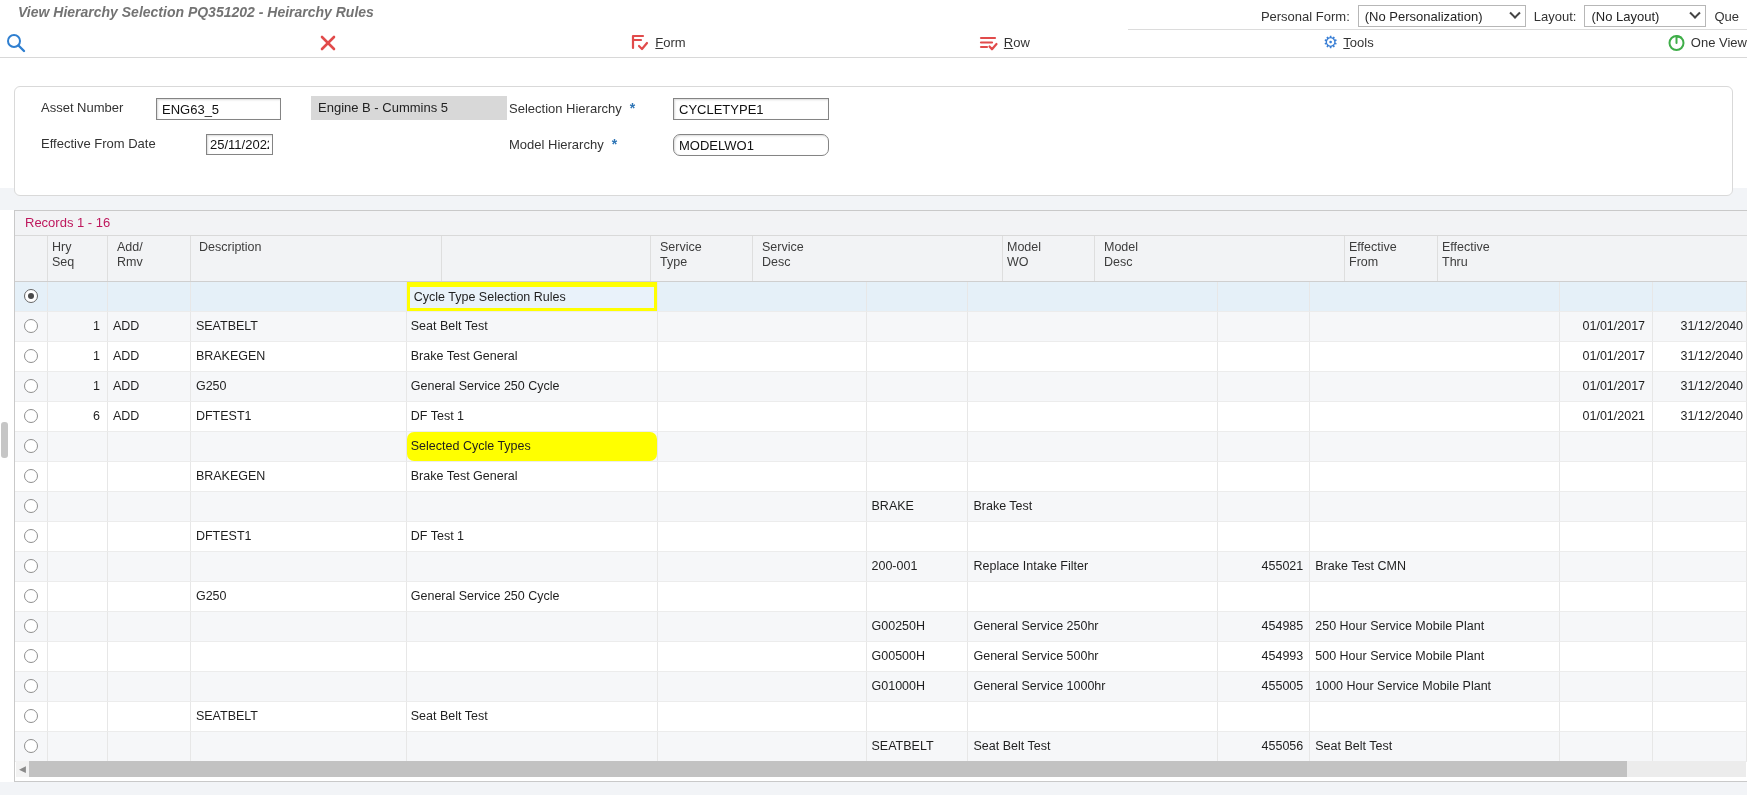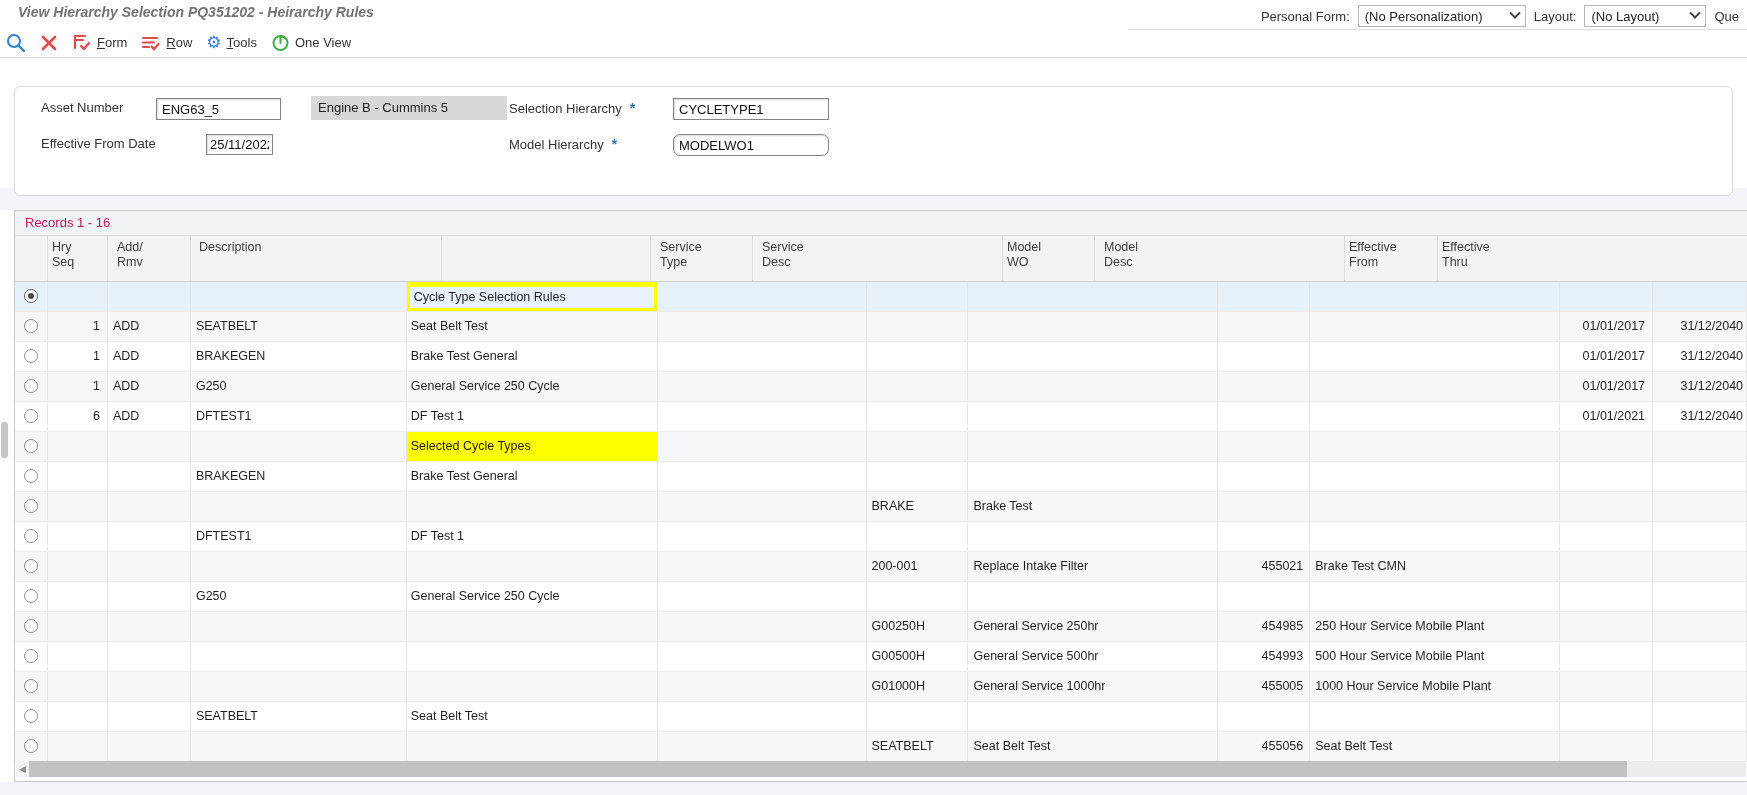--- a/index.html
+++ b/index.html
@@ -12,21 +12,21 @@
   .hr-right-line { position:absolute; left:1128px; top:29px; width:619px; height:1px; background:#dcdcdc; }
   .top-right { position:absolute; right:8px; top:5px; display:flex; align-items:center; gap:8px; font-size:13px; color:#333; }
   .fake-select { display:flex; align-items:center; justify-content:space-between; gap:6px;
     border:1px solid #b7b7b7; background:#fff; height:22px; padding:0 6px; font-size:13px; color:#222; cursor:default; }
   .fs-pf { width:168px; } .fs-ly { width:122px; }
   .chev { width:8px; height:8px; border-right:2px solid #444; border-bottom:2px solid #444;
     transform:rotate(45deg) translate(-2px,-2px); flex:0 0 auto; }
   .que { font-size:13px; color:#333; white-space:nowrap; }
 
   
-  .toolbar { position:absolute; left:0; top:28px; width:1747px; height:29px; display:flex; align-items:center; }
+  .toolbar { position:absolute; left:0; top:28px; width:1747px; height:29px; display:flex; align-items:center;justify-content:space-between; }
   .toolbar-sep { position:absolute; left:0; top:57px; width:1747px; height:1px; background:#d8d8d8; }
   .tb-btn { display:flex; align-items:center; gap:5px; margin-left:14px; cursor:pointer; }
   .tb-label { font-size:13px; color:#333; display:inline-block; }
   .tb-label.fl::first-letter { text-decoration:underline; }
   .gear { color:#3a7fd5; font-size:17px; line-height:1; }
 
   
   .band { position:absolute; left:0; width:1747px; background:#f2f4f7; }
   .band.mid { top:188px; height:22px; }
   .band.bottom { top:782px; height:13px; }
@@ -65,21 +65,21 @@
   .c-desc > span { padding-left:4px; }
   .c-stype > span { padding-left:5px; }
   .c-sdesc > span { padding-left:5px; }
   .c-mwo > span { text-align:right; padding-right:6px; }
   .c-mdesc > span { padding-left:5px; }
   .c-efrom > span { text-align:right; padding-right:7px; }
   .c-ethru > span { text-align:right; padding-right:3px; }
   .c-desc { padding:0; }
   .desc-box { background:#e9f2fa; border:solid #ffff00; border-width:5px 3px 4px 3px;
     height:30px; line-height:20px !important; padding-left:3px; }
-  .desc-solid { background:#ffff00; height:29px; line-height:29px !important; padding-left:3px; }
+  .desc-solid { background:#ffff00; height:29px; line-height:29px !important; padding-left:3px;border-radius:7px; }
 
   .radio { display:inline-block; width:14px; height:14px; border:1px solid #8f8f8f;
     border-radius:50%; background:#fff; margin:7px 0 0 9px; position:relative; cursor:pointer; }
   .radio.on { border-color:#666; }
   .radio.on::after { content:""; position:absolute; left:3px; top:3px; width:6px; height:6px;
     border-radius:50%; background:#4a4a4a; }
 
   
   .hscroll { position:absolute; left:1px; bottom:4px; height:16px; width:1730px; background:#ececec; display:flex; }
   .hs-arrow { width:13px; height:16px; background:#f2f2f2; color:#8a8a8a; font-size:9px;

